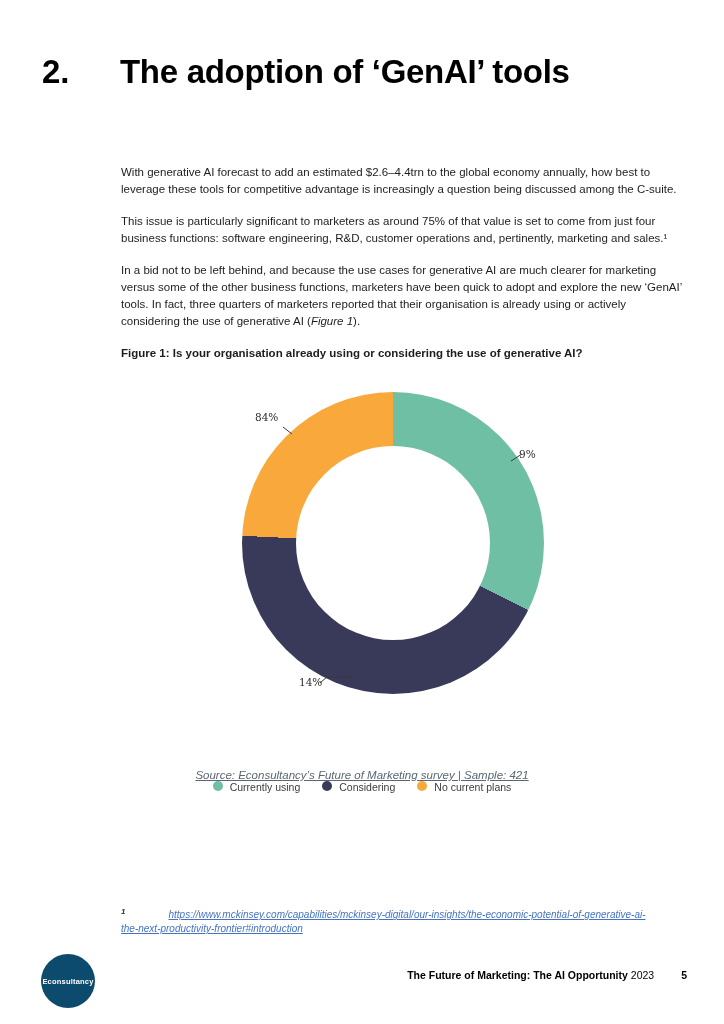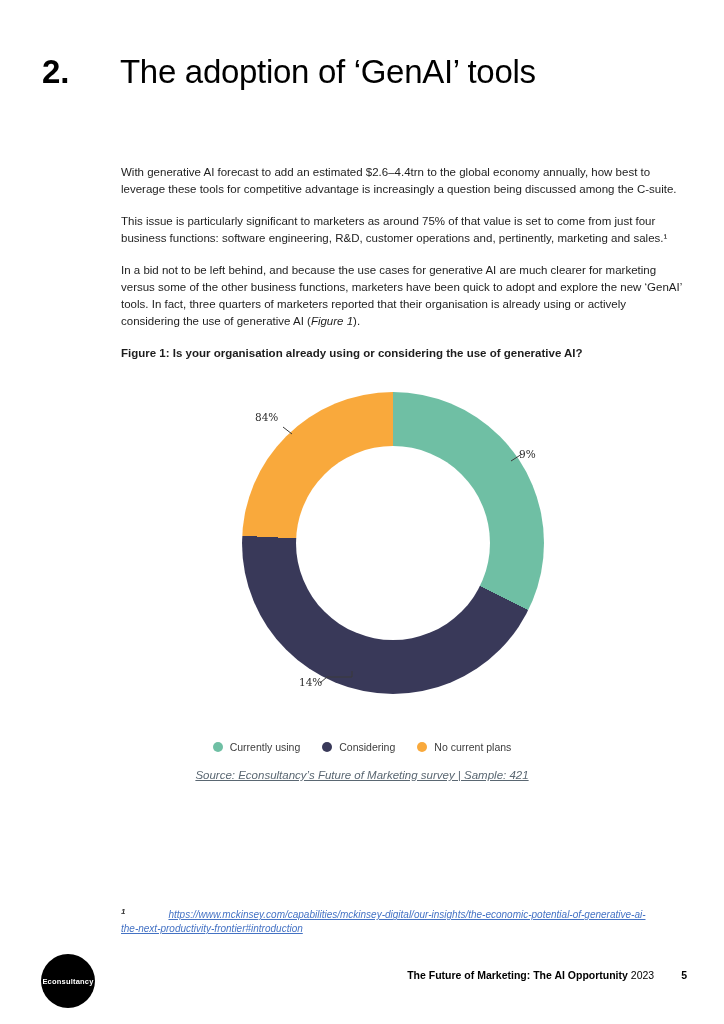--- a/index.html
+++ b/index.html
@@ -3,41 +3,41 @@
 <meta charset="utf-8">
 <style>
   * { margin:0; padding:0; box-sizing:border-box; }
   html,body { background:#ffffff; }
   body { font-family:"Liberation Sans", sans-serif; color:#1d1d1d; }
   .page { position:relative; width:724px; height:1024px; background:#fff; overflow:hidden; }
 
   
   .heading { position:absolute; left:42px; top:48px; display:flex; }
   .heading-number { width:78px; font-size:33px; font-weight:bold; color:#000; line-height:47px; }
-  .heading-title { width:470px; font-size:33px; font-weight:normal; color:#000; line-height:47px; letter-spacing:-0.3px; }
+  .heading-title { width:470px; font-size:33px; font-weight:bold; color:#000; line-height:47px; letter-spacing:-0.3px; }
 
   
   .body-col { position:absolute; left:121px; top:164px; width:566px; }
   .body-col p { font-size:11.5px; line-height:17px; margin-bottom:15px; }
   .figure-caption { font-size:11.5px; line-height:14.8px; font-weight:bold; margin-top:1px; }
   .italic { font-style:italic; }
 
   
   .chart-area { position:absolute; left:0; top:390px; width:724px; height:315px; }
   .donut { position:absolute; left:242px; top:2px; width:302px; height:302px; border-radius:50%; background:#ccc; }
   .donut-hole { position:absolute; left:54px; top:54px; width:194px; height:194px; border-radius:50%; background:#fff; }
   .leader-svg { position:absolute; left:0; top:0; width:724px; height:315px; pointer-events:none; }
   .vlabel { position:absolute; font-family:"DejaVu Serif", serif; font-size:10.5px; color:#2b2b2b; }
   .vlabel-32 { left:519px; top:58px; }
   .vlabel-43 { left:299px; top:286px; }
   .vlabel-24 { left:255px; top:21px; }
 
   
   .legend { position:absolute; left:0; top:741px; width:724px; display:flex; justify-content:center; align-items:center; gap:22px; }
-  .legend-item { display:flex; align-items:center; gap:7px; }
+  .legend-item { display:flex; align-items:flex-start; gap:7px;margin-top:40px; }
   .legend-dot { width:10px; height:10px; border-radius:50%; background:#999; flex:0 0 auto; }
   .legend-label { font-size:10.5px; color:#3d3d3d; }
 
   
   .source-line { position:absolute; left:0; top:769px; width:724px; text-align:center; font-size:11.5px; font-style:italic; color:#5a6772;text-decoration:underline; }
 
   
   .footnote { position:absolute; left:121px; top:905px; width:540px; font-size:10px; font-style:italic; line-height:14px; overflow-wrap:break-word; }
   .fn-marker { font-weight:bold; color:#333; vertical-align:super; font-size:8px; margin-right:3px; }
   .fn-link { color:#4472C4; text-decoration:underline;margin-left:40px; }
@@ -93,21 +93,21 @@
     <div class="legend-item">
       <span class="legend-dot" style="background: rgb(249, 169, 60);"></span>
       <span class="legend-label">No current plans</span>
     </div>
   </div>
 
   <div class="source-line">Source: Econsultancy’s Future of Marketing survey | Sample: 421</div>
 
   <p class="footnote"><span class="fn-marker">1</span><a class="fn-link" href="#">https://www.mckinsey.com/capabilities/mckinsey-digital/our-insights/the-economic-potential-of-generative-ai-the-next-productivity-frontier#introduction</a></p>
 
-  <div class="footer-logo" style="background: #000000; align-items: center;">
+  <div class="footer-logo" style="background: #0c4a6e; align-items: center;">
     <span>Econsultancy</span>
   </div>
   <div class="footer-right">
     <div class="footer-title"><span class="bold">The Future of Marketing: The AI Opportunity</span> <span>2023</span></div>
     <div class="footer-page">5</div>
   </div>
 
 </div>
 
 </body></html>

